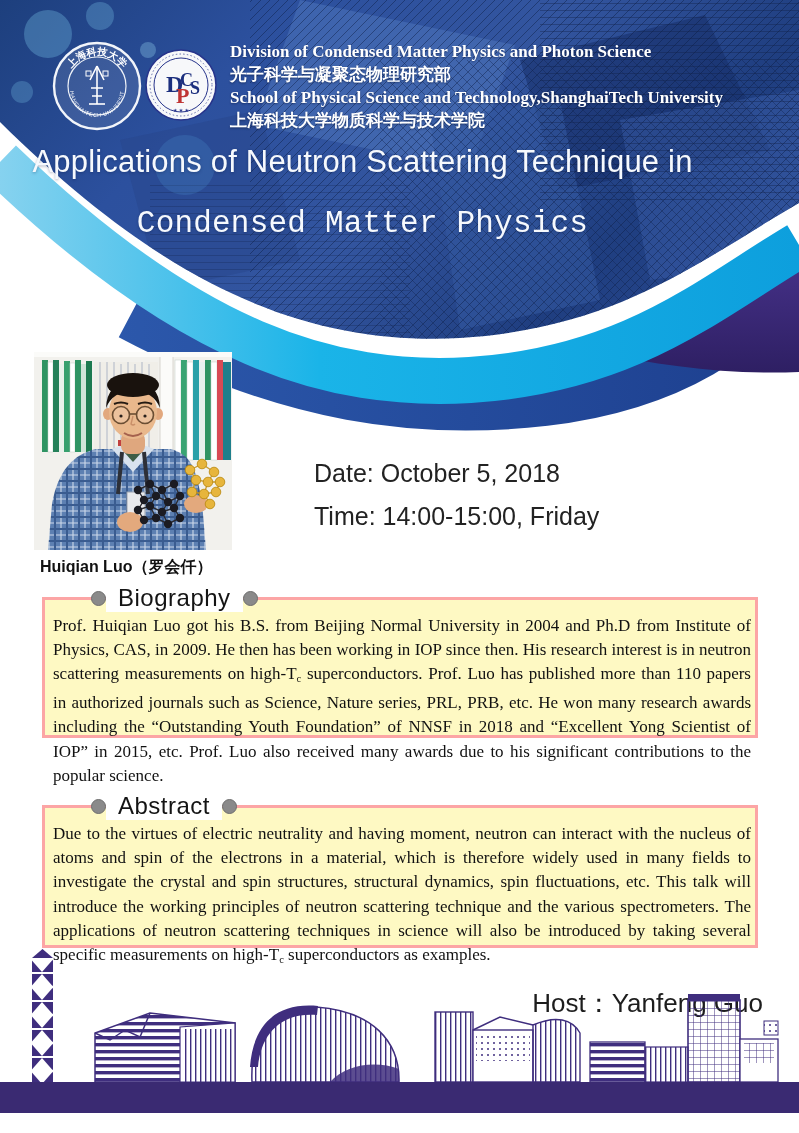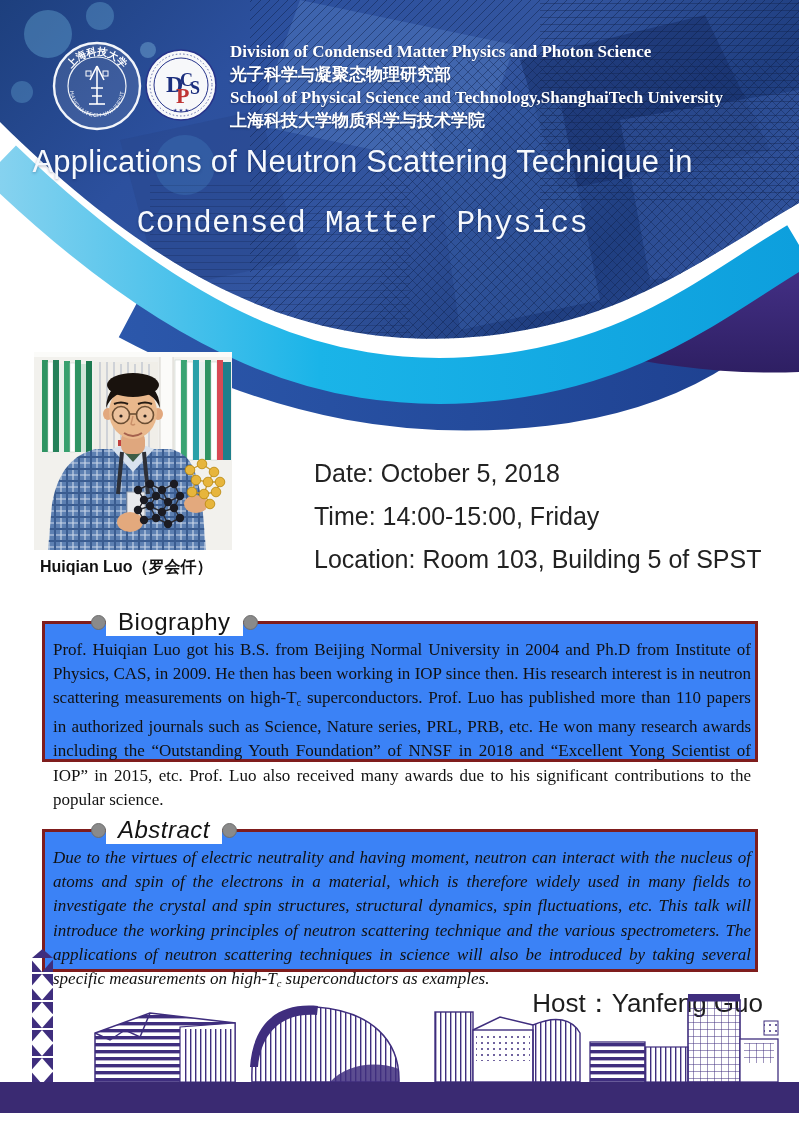--- a/index.html
+++ b/index.html
@@ -20,23 +20,23 @@
 
   
   .photo{left:34px;top:352px;width:198px;height:198px;}
   .caption{left:40px;top:557px;font-size:16px;font-weight:bold;color:#111;}
 
   
   .event{left:269px;top:452px;width:480px;color:#222;margin-left:45px;}
   .event div{font-size:25px;line-height:43px;white-space:nowrap;}
 
   
-  .secbox{left:42px;width:710px;border:3px solid #7f1d1d;background:#3b82f6;margin-top:24px;}
+  .secbox{left:42px;width:710px;border:3px solid #fca5a5;background:#fef9c3;}
   .secbox.bio{top:597px;height:135px;}
-  .secbox.abst{top:805px;height:137px;font-style:italic;}
+  .secbox.abst{top:805px;height:137px;}
   .sechead{position:absolute;top:-16px;left:46px;display:flex;align-items:center;}
   .dot{width:13px;height:13px;border-radius:50%;background:#8a8a8a;border:1px solid #6e6e6e;flex:0 0 auto;}
   .sechead .lbl{background:#ffffff;padding:0 12px;font-size:24px;color:#141414;letter-spacing:.5px;}
   .sectext{padding:14px 4px 6px 8px;font-family:"Liberation Serif",serif;font-size:17px;
            line-height:24.2px;color:#111;text-align:justify;}
   .sub{font-size:.62em;vertical-align:-.25em;}
 
   
   .host{right:36px;top:986px;font-size:26px;color:#1d1d1d;white-space:nowrap;}
 
@@ -255,21 +255,20 @@
           <circle cx="182" cy="140" r="4.8"></circle>
         <circle cx="176" cy="152" r="4.8"></circle>
       </g>
     </g>
   </svg>
   <div class="abs caption">Huiqian Luo（罗会仟）</div>
 
   <div class="abs event">
     <div>Date: October 5, 2018</div>
     <div>Time: 14:00-15:00, Friday</div>
-    <div>Location: Room 103, Building 5 of SPST</div>
   </div>
 
   <div class="abs secbox bio">
     <div class="sechead">
       <span class="dot"></span>
       <span class="lbl">Biography</span>
       <span class="dot"></span>
     </div>
     <div class="sectext"><span>Prof. Huiqian Luo got his B.S. from Beijing Normal University in 2004 and Ph.D from Institute of Physics, CAS, in 2009. He then has been working in IOP since then. His research interest is in neutron scattering measurements on high-T</span><span class="sub">c</span><span> superconductors. Prof. Luo has published more than 110 papers in authorized journals such as Science, Nature series, PRL, PRB, etc. He won many research awards including the “Outstanding Youth Foundation” of NNSF in 2018 and “Excellent Yong Scientist of IOP” in 2015, etc. Prof. Luo also received many awards due to his significant contributions to the popular science.</span></div>
   </div>

